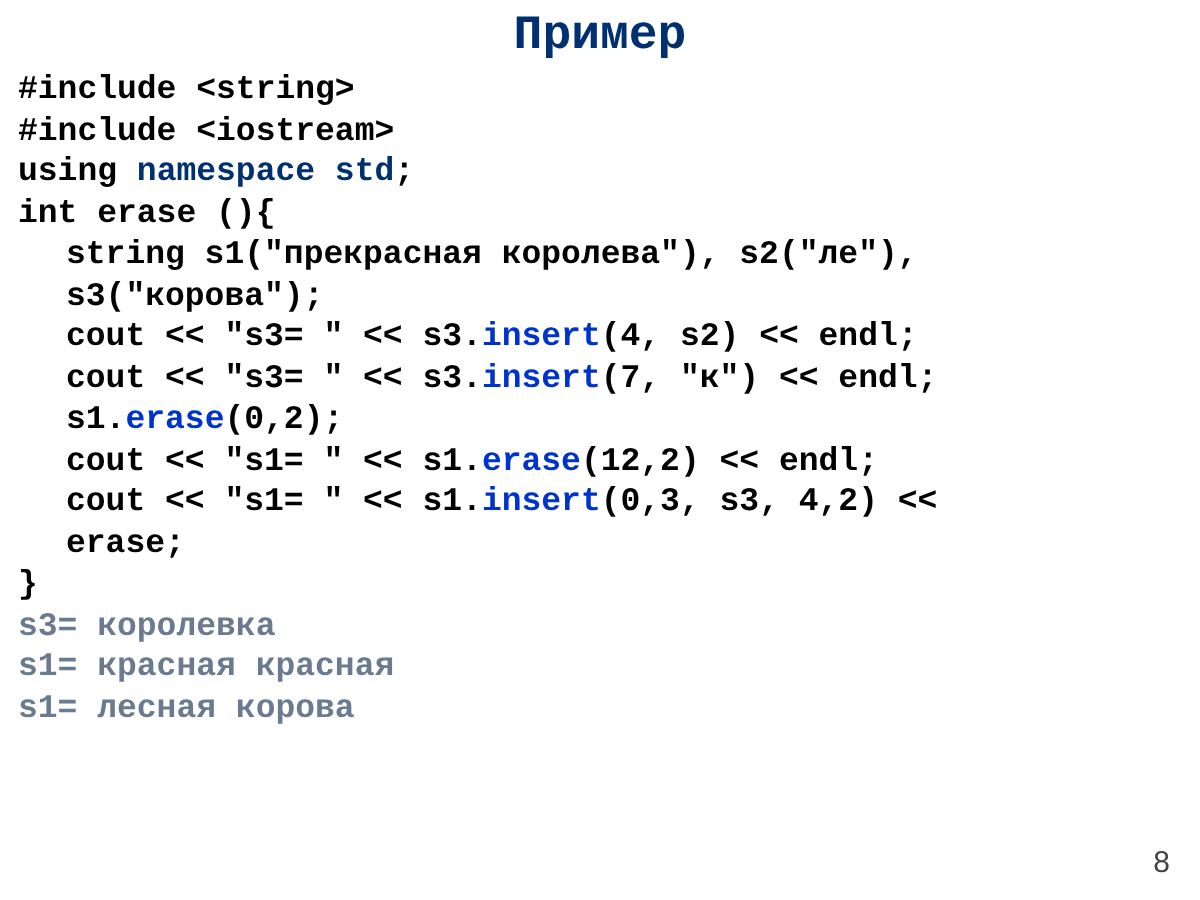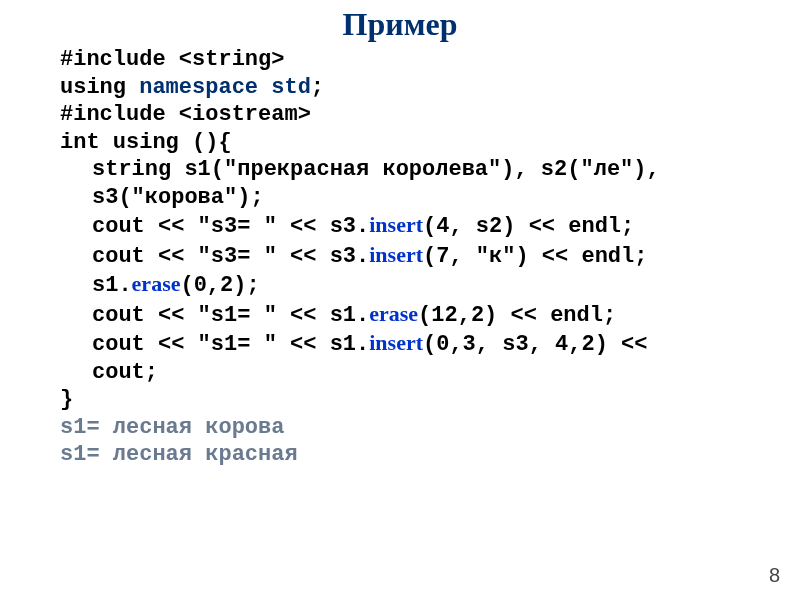--- a/index.html
+++ b/index.html
@@ -9,62 +9,63 @@
     height: 600px;
     background: #ffffff;
     font-family: "Courier New", monospace;
     font-weight: bold;
     font-size: 22px;
     line-height: 1.25;
     position: relative;
     overflow: hidden;
   }
   .title {
-    font-family: Liberation Serif, serif;
+    font-family: Liberation Mono, monospace;
     color: #003070;
     font-size: 32px;
     text-align: center;
     font-weight: bold;
     padding-top: 4px;
   }
   .code {
     padding: 0 12px;
     margin-top: 2px;
   }
-  .line { white-space: pre; color: #000; margin-left: 48px; }
+  .line { white-space: pre; color: #000; }
   .indent { padding-left: 32px; }
   .navy { color: #003070; }
-  .method { color: #0033cc; font-family: Liberation Serif, serif; }
+  .method { color: #0033cc; }
   .output { color: #6a7a90; }
   .pagenum {
     position: absolute;
     bottom: 12px;
     right: 20px;
     font-family: Arial, sans-serif;
     font-size: 20px;
     color: #444;
     font-weight: normal;
   }
 </style>
 </head>
 <body>
 
 <div class="title">Пример</div>
 
 <div class="code">
   <div class="line">#include &lt;string&gt;</div>
+  <div class="line">#include &lt;iostream&gt;</div>
   <div class="line"><span>using </span><span class="navy">namespace</span><span class="navy"> std</span><span>;</span></div>
-  <div class="line">#include &lt;iostream&gt;</div>
-  <div class="line">int using (){</div>
+  <div class="line">int erase (){</div>
   <div class="line indent">string s1("прекрасная королева"), s2("ле"),</div>
   <div class="line indent">s3("корова");</div>
   <div class="line indent"><span>cout &lt;&lt; "s3= " &lt;&lt; s3.</span><span class="method">insert</span><span>(4, s2) &lt;&lt; endl;</span></div>
   <div class="line indent"><span>cout &lt;&lt; "s3= " &lt;&lt; s3.</span><span class="method">insert</span><span>(7, "к") &lt;&lt; endl;</span></div>
   <div class="line indent"><span>s1.</span><span class="method">erase</span><span>(0,2);</span></div>
   <div class="line indent"><span>cout &lt;&lt; "s1= " &lt;&lt; s1.</span><span class="method">erase</span><span>(12,2) &lt;&lt; endl;</span></div>
   <div class="line indent"><span>cout &lt;&lt; "s1= " &lt;&lt; s1.</span><span class="method">insert</span><span>(0,3, s3, 4,2) &lt;&lt;</span></div>
-  <div class="line indent">cout;</div>
+  <div class="line indent">erase;</div>
   <div class="line">}</div>
+  <div class="line output">s3= королевка</div>
+  <div class="line output">s1= красная красная</div>
   <div class="line output">s1= лесная корова</div>
-  <div class="line output">s1= лесная красная</div>
 </div>
 
 <div class="pagenum">8</div>
 
 </body></html>

